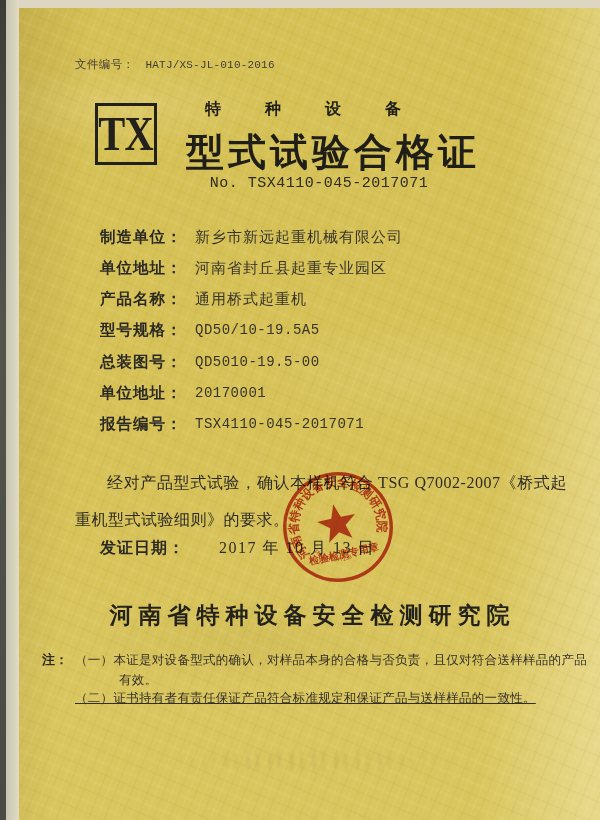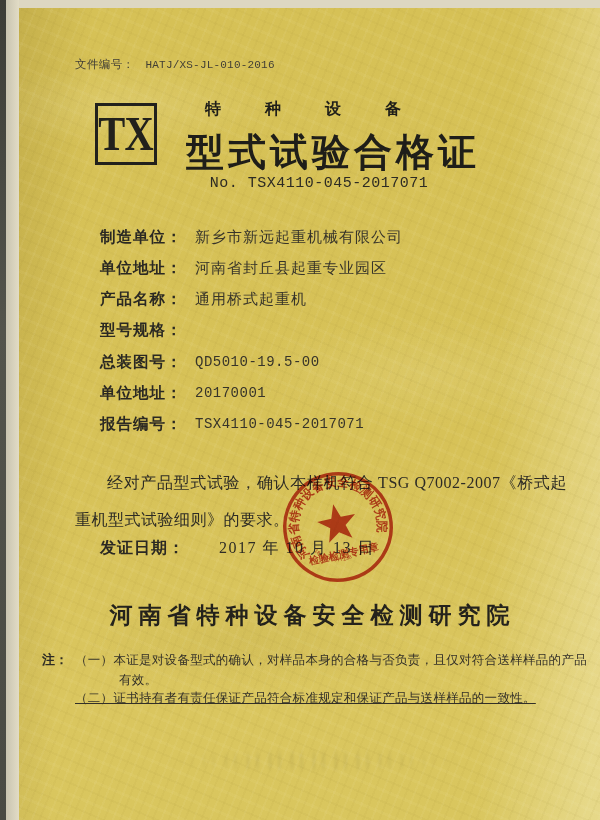--- a/index.html
+++ b/index.html
@@ -139,20 +139,21 @@
   <div class="abs field-row" style="top:250px">
     <span class="flabel">单位地址：</span>
     <span class="fvalue">河南省封丘县起重专业园区</span>
   </div>
   <div class="abs field-row" style="top:281px">
     <span class="flabel">产品名称：</span>
     <span class="fvalue">通用桥式起重机</span>
   </div>
   <div class="abs field-row" style="top:312px">
     <span class="flabel">型号规格：</span>
+    <span class="fvalue typew">QD50/10-19.5A5</span>
   </div>
   <div class="abs field-row" style="top:344px">
     <span class="flabel">总装图号：</span>
     <span class="fvalue typew">QD5010-19.5-00</span>
   </div>
   <div class="abs field-row" style="top:375px">
     <span class="flabel">单位地址：</span>
     <span class="fvalue typew">20170001</span>
   </div>
   <div class="abs field-row" style="top:406px">

